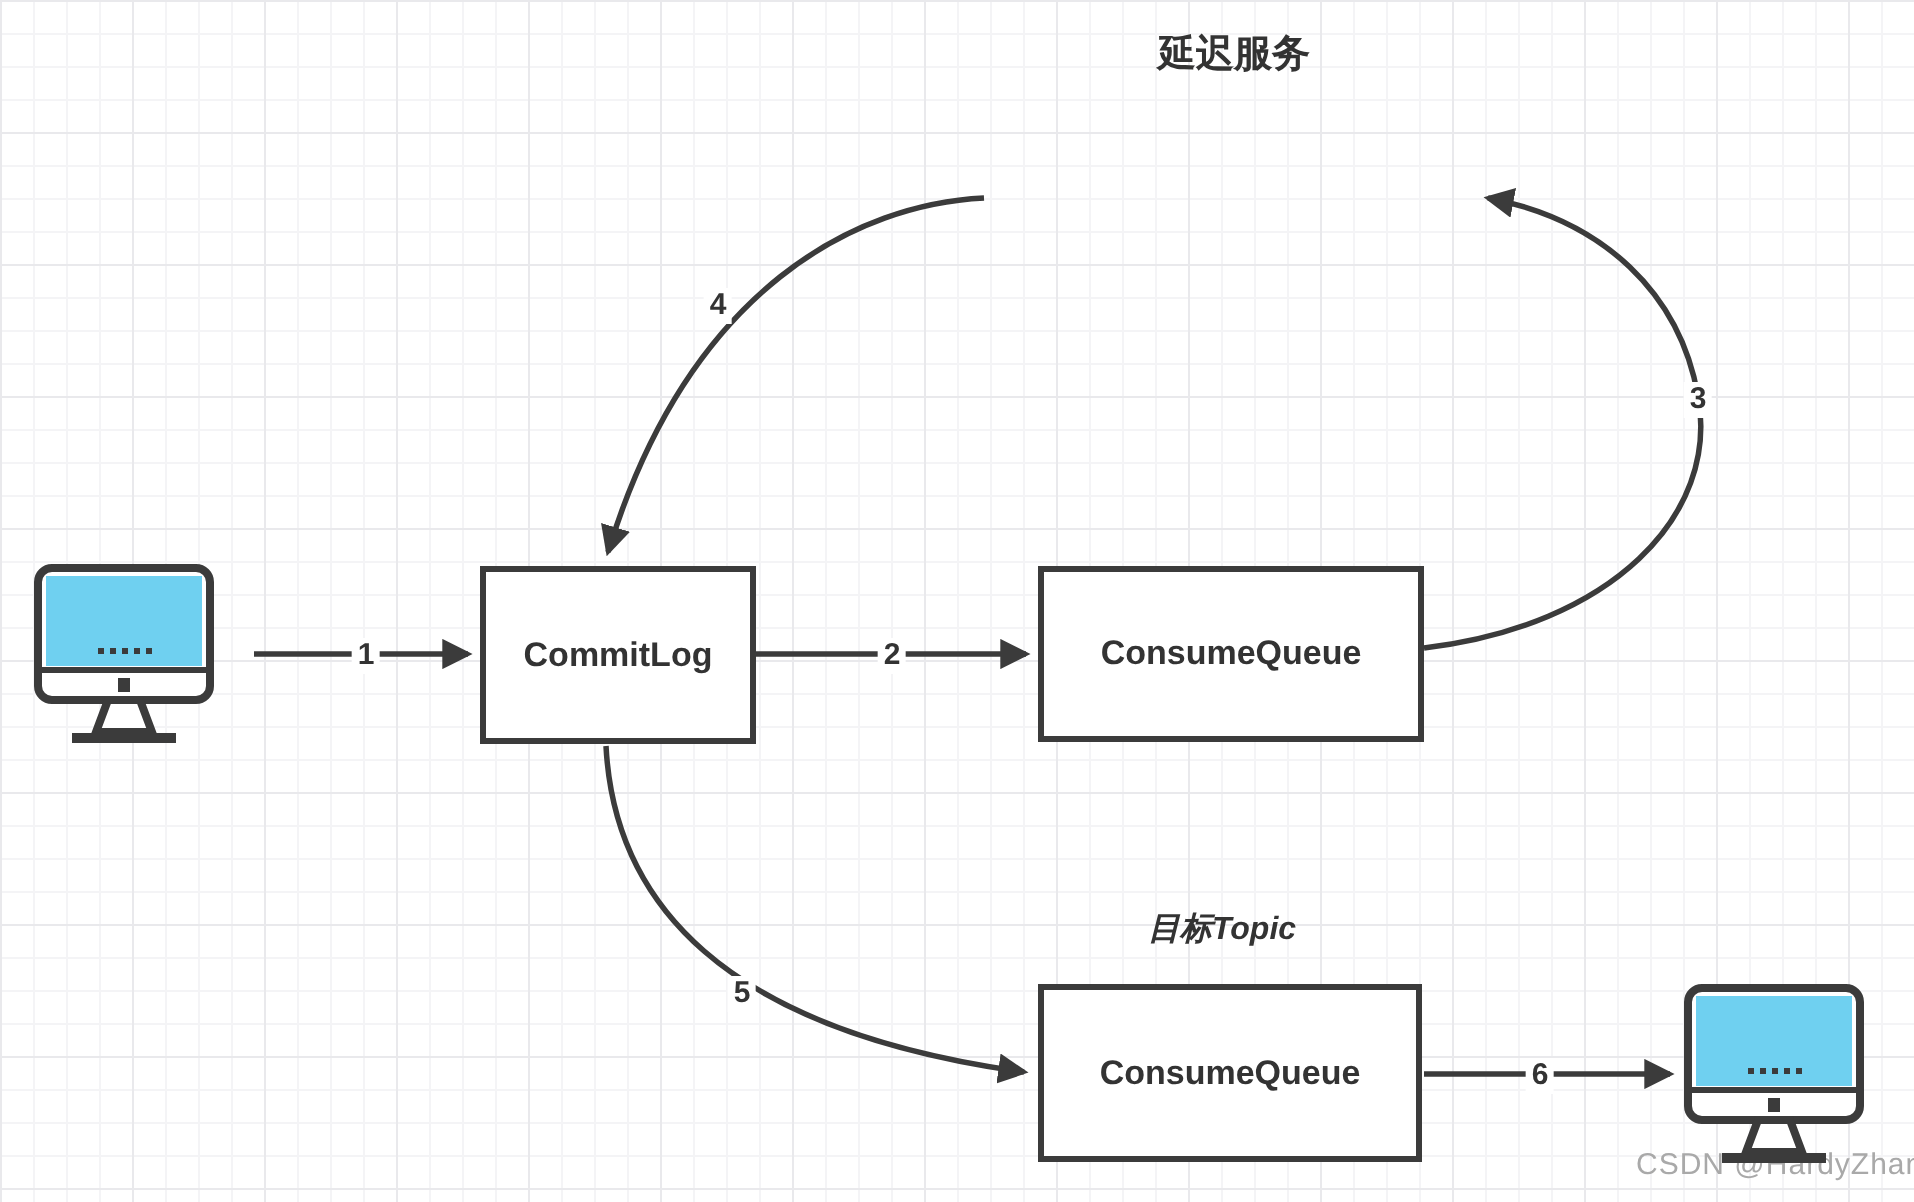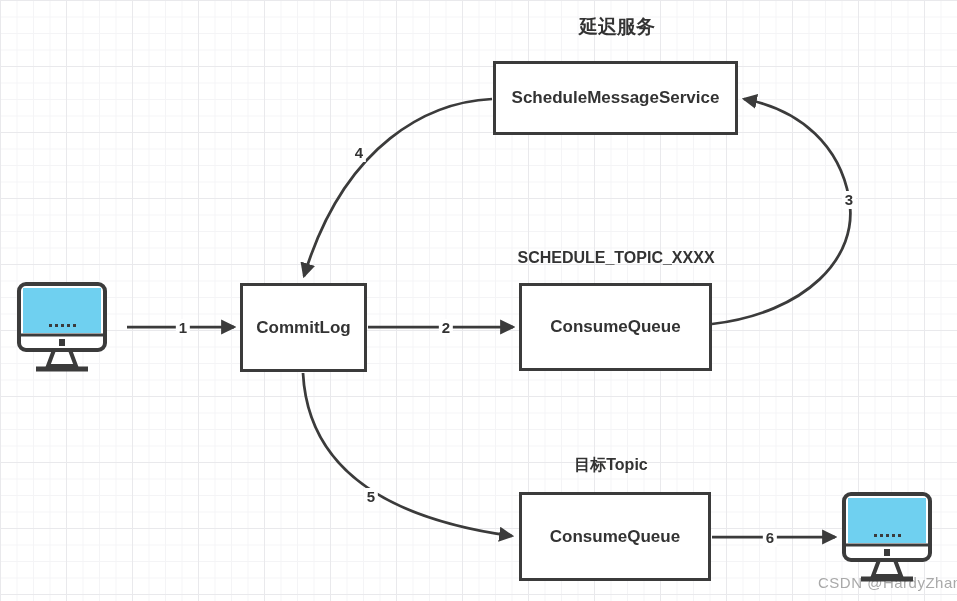--- a/index.html
+++ b/index.html
@@ -21,30 +21,30 @@
     font-size:15px;color:#a9a9a9;letter-spacing:0.5px;white-space:nowrap;
   }
   svg.layer{position:absolute;left:0;top:0;z-index:2;pointer-events:none;}
   .node{
     position:absolute;z-index:3;box-sizing:border-box;
     background:#ffffff;border:3px solid #3b3b3b;
     display:flex;align-items:center;justify-content:center;
     font-weight:bold;font-size:17px;color:#333333;white-space:nowrap;
   }
   .node-sms{left:493px;top:61px;width:245px;height:74px;}
-  .node-commitlog{left:240px;top:283px;width:127px;height:89px;}
+  .node-commitlog{left:240px;top:283px;width:138px;height:89px;}
   .node-cq-schedule{left:519px;top:283px;width:193px;height:88px;}
   .node-cq-target{left:519px;top:492px;width:192px;height:89px;}
   .diagram-title{
     position:absolute;z-index:3;transform:translate(-50%,-50%);
     font-weight:bold;color:#333333;white-space:nowrap;
   }
   .t-delay{left:617px;top:27px;font-size:19px;}
   .t-schedule-topic{left:616px;top:258px;font-size:16px;}
-  .t-target-topic{left:611px;top:465px;font-size:16px;}
+  .t-target-topic{left:611px;top:465px;font-size:16px;font-style:italic;}
   .edge-label{
     position:absolute;z-index:4;transform:translate(-50%,-50%);
     background:#ffffff;padding:0 3px;
     font-weight:bold;font-size:15px;color:#333333;line-height:18px;
   }
   .el-1{left:183px;top:328px;}
   .el-2{left:446px;top:328px;}
   .el-3{left:849px;top:200px;}
   .el-4{left:359px;top:153px;}
   .el-5{left:371px;top:497px;}
@@ -82,26 +82,22 @@
 
     <path d="M127,327 H234" fill="none" stroke="#3b3b3b" stroke-width="2.75" marker-end="url(#arrowhead)"></path>
     <path d="M368,327 H513" fill="none" stroke="#3b3b3b" stroke-width="2.75" marker-end="url(#arrowhead)"></path>
     <path d="M712,324 C805,313 860,258 849,198 C840,147 802,110 744,99" fill="none" stroke="#3b3b3b" stroke-width="2.75" marker-end="url(#arrowhead)"></path>
     <path d="M492,99 C430,102 345,142 304,276" fill="none" stroke="#3b3b3b" stroke-width="2.75" marker-end="url(#arrowhead)"></path>
     <path d="M303,373 C307,450 360,515 512,536" fill="none" stroke="#3b3b3b" stroke-width="2.75" marker-end="url(#arrowhead)"></path>
     <path d="M712,537 H835" fill="none" stroke="#3b3b3b" stroke-width="2.75" marker-end="url(#arrowhead)"></path>
   </svg>
 
   <div class="diagram-title t-delay">延迟服务</div>
-  <div class="diagram-title t-schedule-topic">SCHEDULE_TOPIC_XXXX</div>
   <div class="diagram-title t-target-topic">目标Topic</div>
 
-  <div class="node node-sms">
-    <span>ScheduleMessageService</span>
-  </div>
   <div class="node node-commitlog">
     <span>CommitLog</span>
   </div>
   <div class="node node-cq-schedule">
     <span>ConsumeQueue</span>
   </div>
   <div class="node node-cq-target">
     <span>ConsumeQueue</span>
   </div>
 

